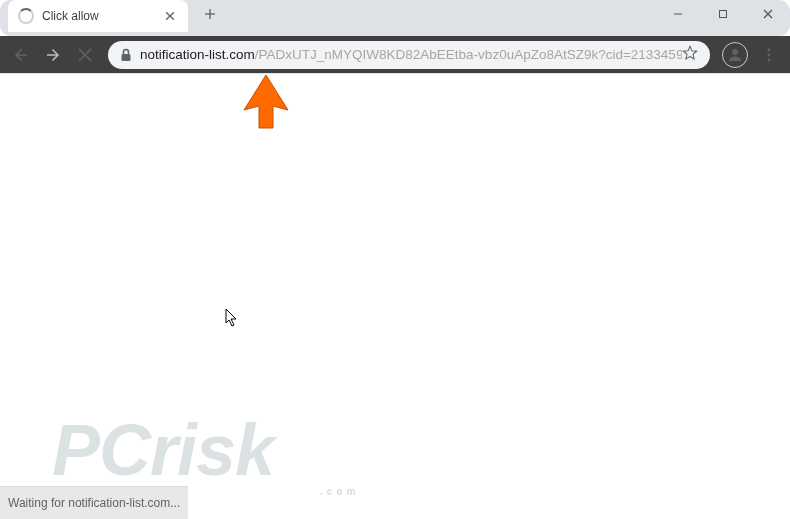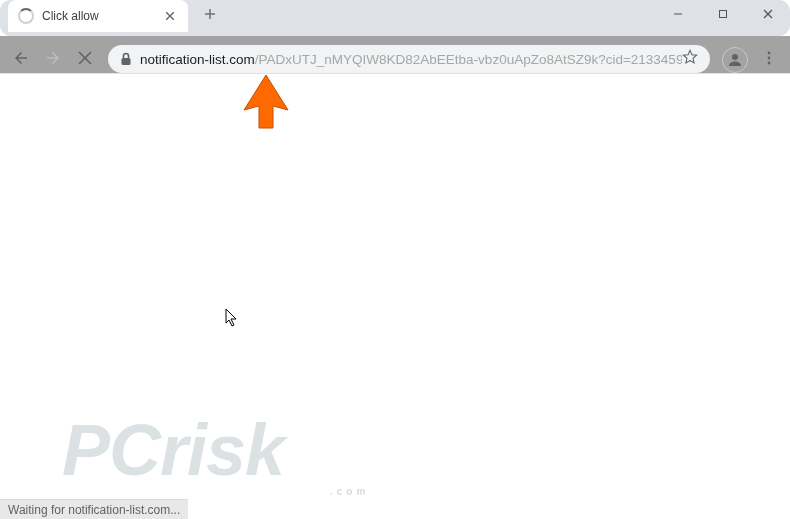--- a/index.html
+++ b/index.html
@@ -13,43 +13,43 @@
 
 .tabstrip { height: 36px; background: #dee1e6; display: flex; align-items: flex-start; padding-left: 8px; position: relative; border-radius: 11px; }
 .tab { display: flex; align-items: center; height: 32px; background: #fff; border-radius: 8px 8px 0 0; padding: 0 10px 0 10px; min-width: 180px; max-width: 220px; position: relative; }
 .tab .spinner { width: 16px; height: 16px; margin-right: 8px; position: relative; }
 .tab .spinner::before { content: ""; position: absolute; inset: 0; border: 2px solid #d0d0d0; border-top-color: #666; border-radius: 50%; }
 .tab .title { font-size: 12px; color: #3c4043; flex: 1; white-space: nowrap; overflow: hidden; text-overflow: ellipsis; }
 .tab .close { width: 16px; height: 16px; display: flex; align-items: center; justify-content: center; color: #5f6368; font-size: 13px; border-radius: 50%; }
 .newtab { width: 28px; height: 28px; display: flex; align-items: center; justify-content: center; margin-left: 8px; color: #5f6368; font-size: 16px; border-radius: 50%; margin-bottom: 2px; }
 
 
-.toolbar { height: 38px; background: #a3a3a3; border-bottom: 1px solid #e3e3e3; display: flex; align-items: flex-end; padding: 0 6px; gap: 2px; }
+.toolbar { height: 38px; background: #404040; border-bottom: 1px solid #e3e3e3; display: flex; align-items: center; padding: 0 6px; gap: 2px; }
 .nav-btn { width: 30px; height: 30px; display: flex; align-items: center; justify-content: center; color: #5f6368; border-radius: 50%; }
 .nav-btn.disabled { color: #bdbdbd; }
 .omnibox { flex: 1; height: 28px; background: #f1f3f4; border-radius: 14px; display: flex; align-items: center; padding: 0 12px; margin: 0 6px; overflow: hidden; }
 .omnibox .lock { color: #5f6368; margin-right: 8px; display: flex; }
 .omnibox .url { font-size: 13.5px; white-space: nowrap; display: flex; overflow: hidden; }
 .omnibox .url .domain { color: #202124; }
 .omnibox .url .path { color: #a6a6a6; }
 .omnibox .star { margin-left: auto; color: #5f6368; }
 .avatar { width: 26px; height: 26px; border-radius: 50%; border: 1px solid #c9c9c9; display: flex; align-items: center; justify-content: center; margin: 0 4px; color: #5f6368; }
 .menu-btn { width: 30px; height: 30px; display: flex; align-items: center; justify-content: center; color: #5f6368; }
 
 
 .content { flex: 1; background: #fff; position: relative; }
 .arrow { position: absolute; left: 242px; top: 0; }
 .cursor { position: absolute; left: 225px; top: 234px; color: #000; }
 
 
-.watermark { position: absolute; left: 62px; bottom: 28px; font-family: Arial, sans-serif; font-style: italic; font-weight: 600; font-size: 72px; letter-spacing: -1px; color: rgba(60,90,105,0.18); user-select: none; white-space: nowrap; }
+.watermark { position: absolute; left: 52px; bottom: 28px; font-family: Arial, sans-serif; font-style: italic; font-weight: 600; font-size: 72px; letter-spacing: -1px; color: rgba(60,90,105,0.18); user-select: none; white-space: nowrap; }
 .watermark .sub { position: absolute; left: 268px; bottom: -6px; font-size: 10px; font-style: normal; font-weight: 600; color: rgba(60,90,105,0.22); letter-spacing: 4px; }
 
 
-.statusbar { position: absolute; left: 0; bottom: 0; height: 20px; background: #e8e8e8; border-top: 1px solid #d9d9d9; font-size: 12px; color: #636363; padding: 9px 8px; display: flex; align-items: center; max-width: 260px; white-space: nowrap; overflow: hidden; }
+.statusbar { position: absolute; left: 0; bottom: 0; height: 20px; background: #e8e8e8; border-top: 1px solid #d9d9d9; font-size: 12px; color: #636363; padding: 16px 8px; display: flex; align-items: center; max-width: 260px; white-space: nowrap; overflow: hidden; }
 </style>
 </head>
 <body>
 
 <div class="window">
 
   <div class="win-controls">
     <div class="win-btn">
       <svg width="10" height="10" viewBox="0 0 10 10">
           <line x1="1" y1="5" x2="9" y2="5" stroke="#555" stroke-width="1"></line>

